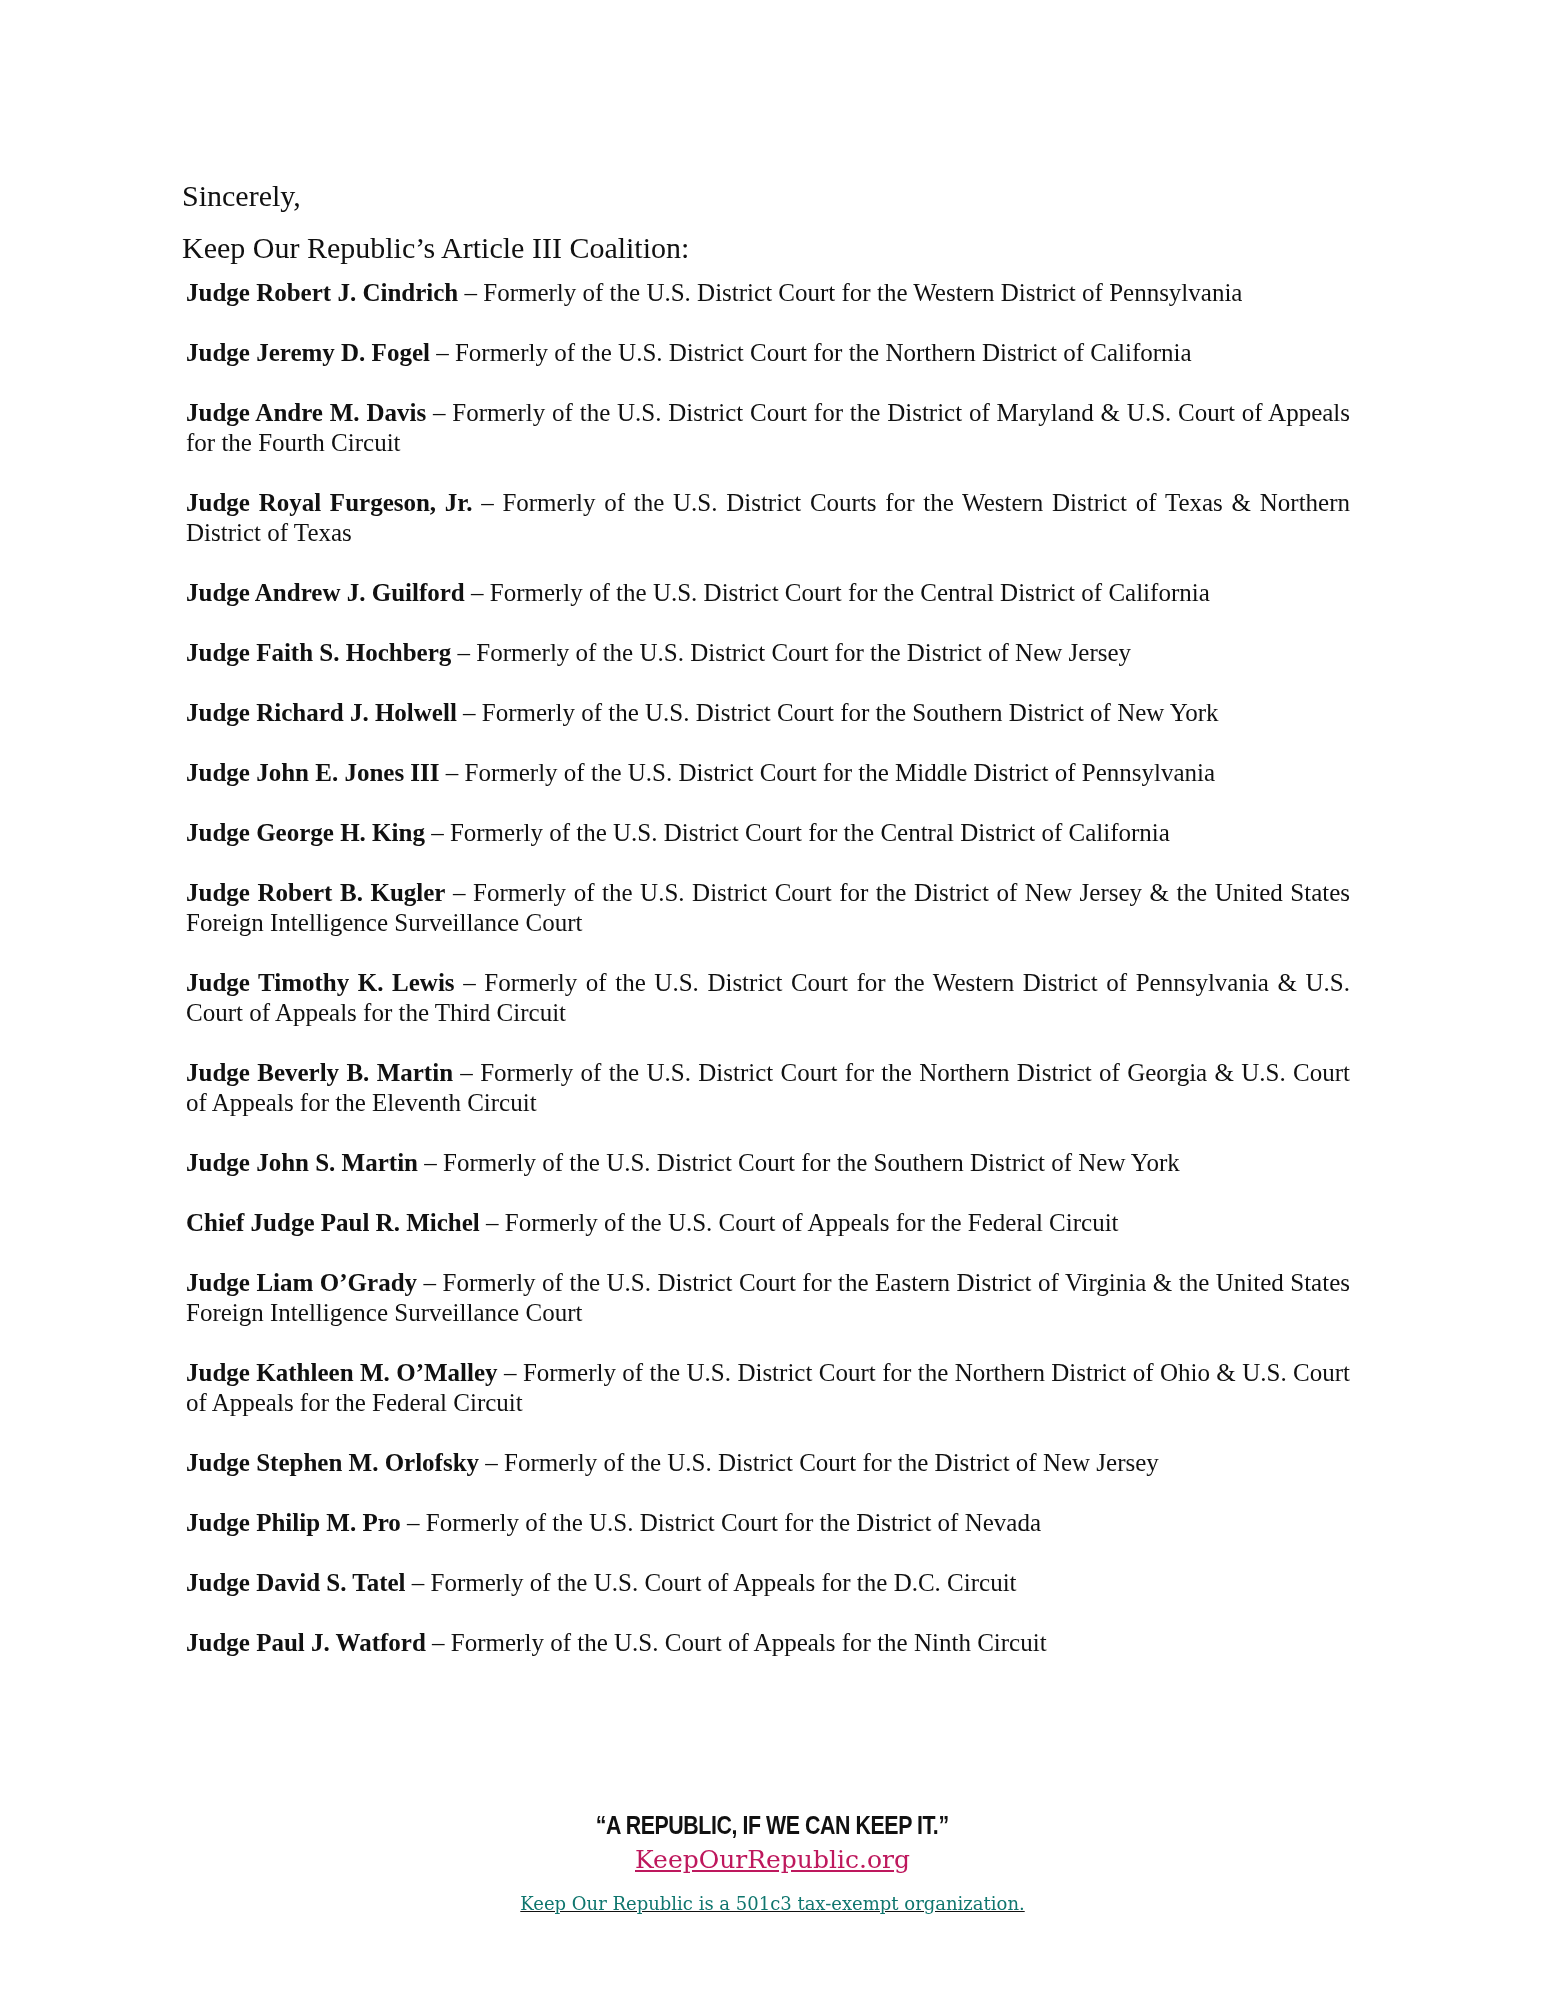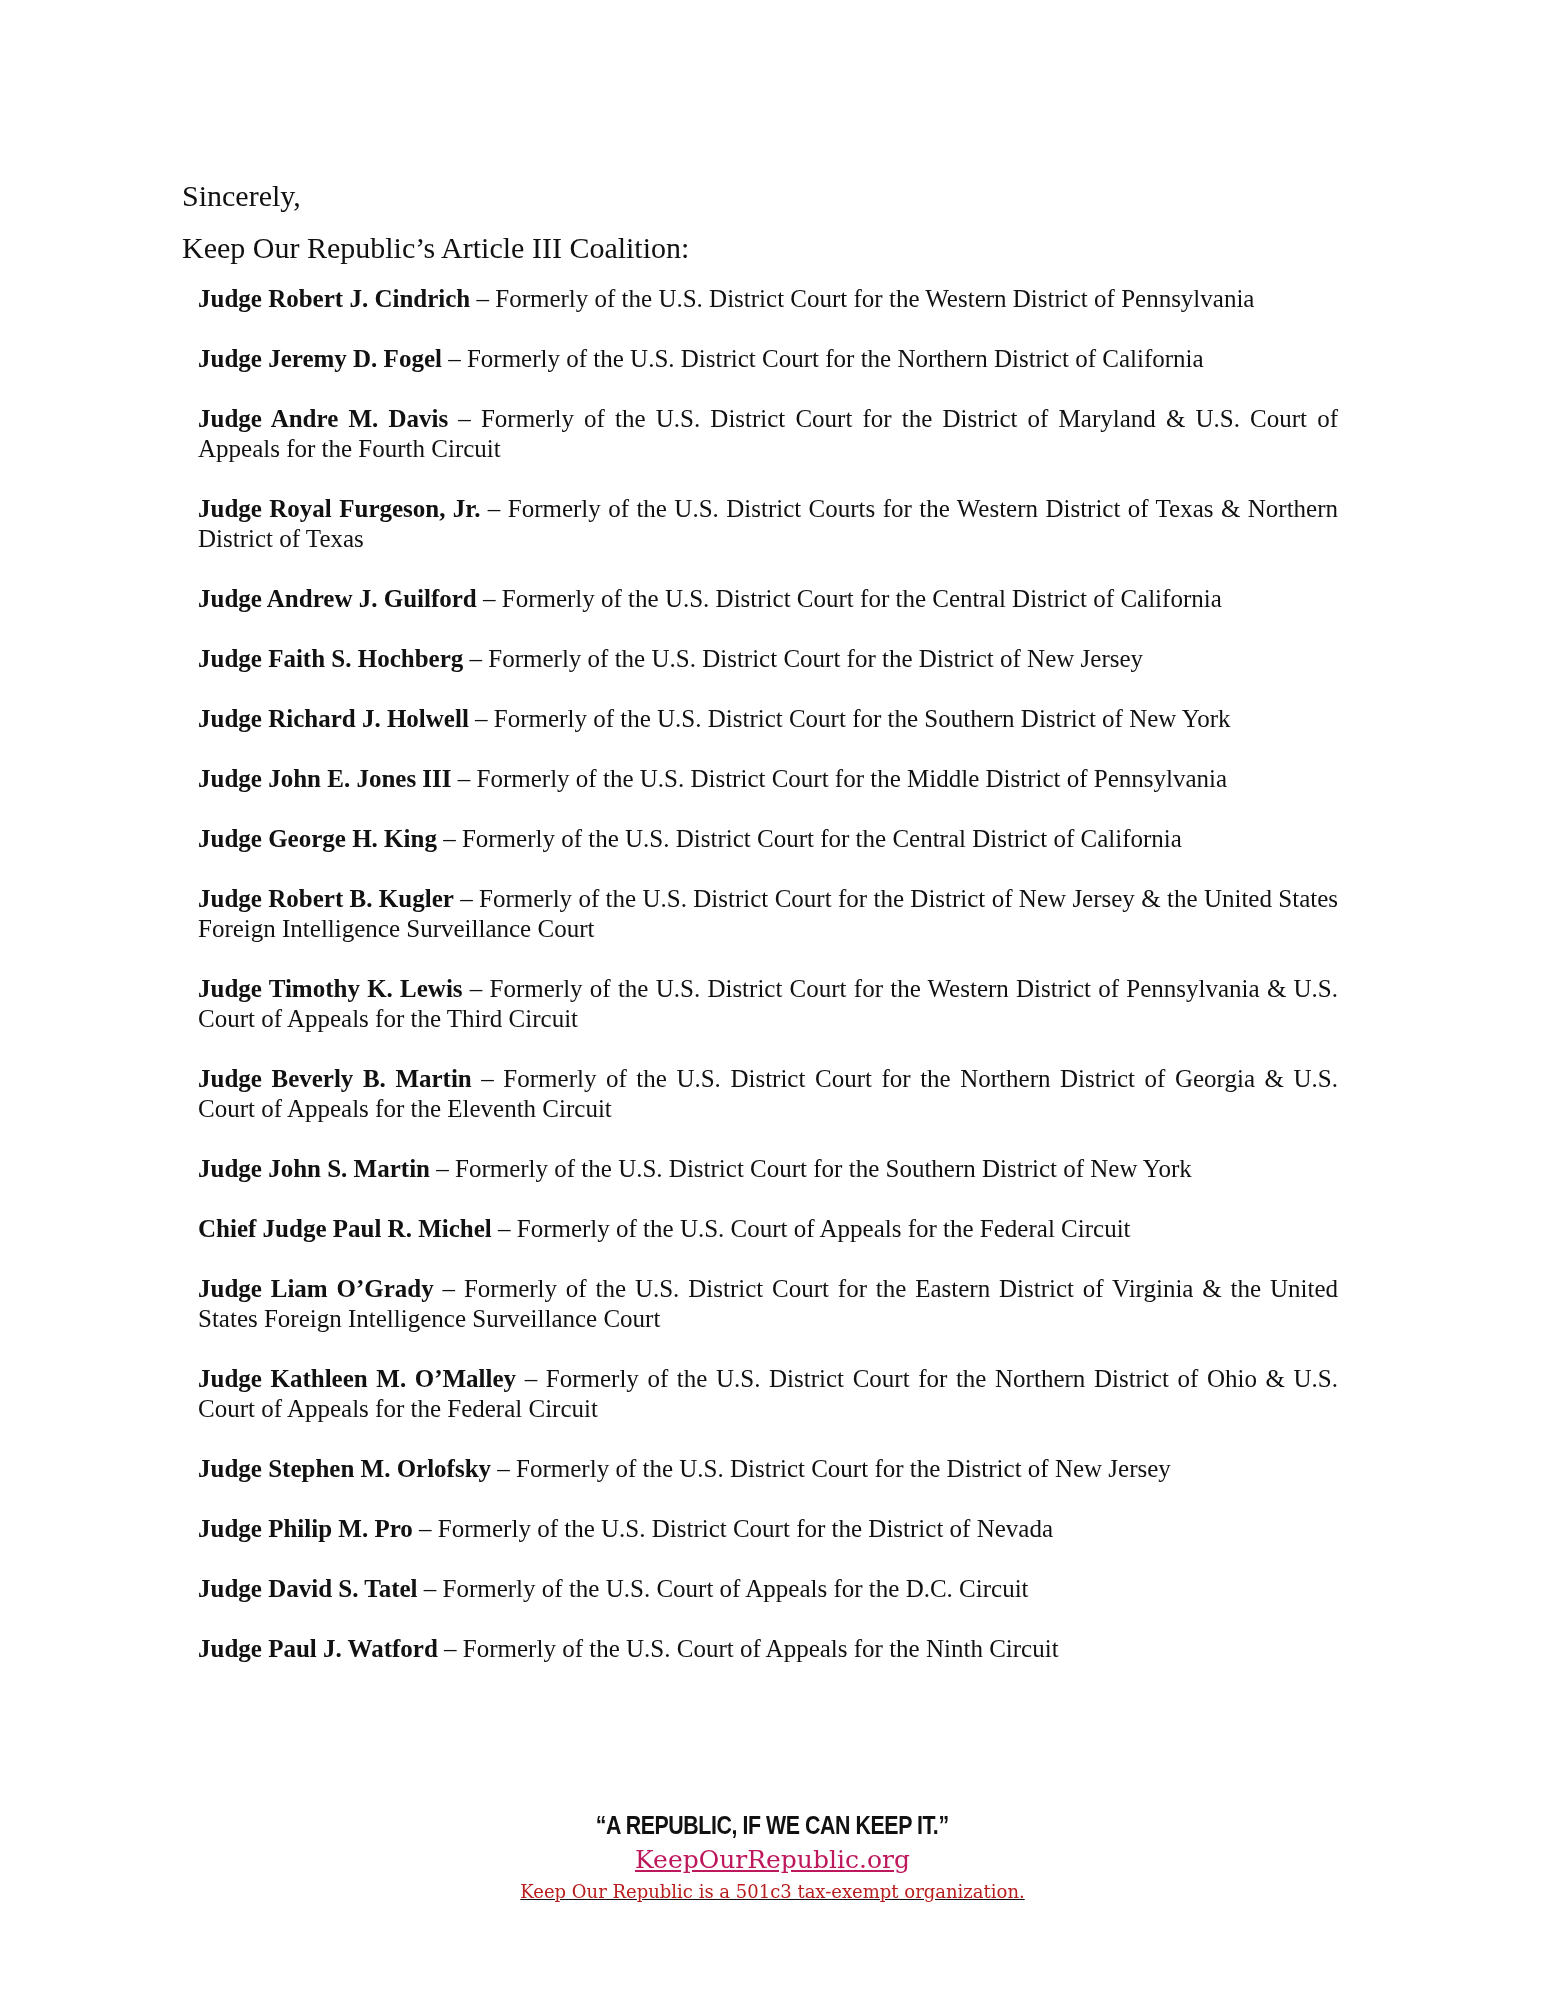--- a/index.html
+++ b/index.html
@@ -1,26 +1,26 @@
 <!DOCTYPE html>
 <html><head>
   <meta charset="utf-8">
   <style>
     html, body { margin: 0; padding: 0; background: #ffffff; }
     body { width: 1545px; height: 2000px; position: relative; overflow: hidden; color: #111; }
     .page { position: absolute; left: 182px; top: 176px; width: 1172px; font-family: "DejaVu Serif", "Liberation Serif", serif; }
     .signoff { font-family: "Liberation Serif", serif; font-size: 30px; line-height: 40px; margin: 0 0 12px 0; }
     .coalition { font-family: "Liberation Serif", serif; font-size: 30px; line-height: 40px; margin: 0 0 10px 0; }
-    .entries { list-style: none; margin: 16px; padding: 0; }
+    .entries { list-style: none; margin: 4px; padding: 0; }
     .entry { font-family: "Liberation Serif", serif; font-size: 25px; line-height: 30px; margin: 0 0 30px 0; text-align: justify; }
     .entry .name { font-weight: bold; }
     .footer { position: absolute; left: 0; width: 1545px; top: 1808px; text-align: center; text-decoration: underline; }
     .motto { font-family: "Liberation Sans", sans-serif; font-weight: bold; font-size: 26px; letter-spacing: -0.5px; transform: scaleX(0.82); display: inline-block; line-height: 34px; }
     .site-link { display: block; font-family: "DejaVu Serif", serif; font-size: 25px; line-height: 36px; color: #1155cc; text-decoration: underline; }
-    .taxnote { display: block; font-family: "DejaVu Serif", serif; font-size: 18px; line-height: 28px; color: #b91c1c; }
+    .taxnote { display: block; font-family: "DejaVu Serif", serif; font-size: 18px; line-height: 28px; margin-top: 12px; color: #0f766e; }
   </style>
 </head>
 <body>
 
 <div class="page">
   <p class="signoff">Sincerely,</p>
   <p class="coalition">Keep Our Republic’s Article III Coalition:</p>
   <ul class="entries">
     <li class="entry"><span class="name">Judge Robert J. Cindrich</span><span> – </span><span>Formerly of the U.S. District Court for the Western District of Pennsylvania</span></li>
     <li class="entry"><span class="name">Judge Jeremy D. Fogel</span><span> – </span><span>Formerly of the U.S. District Court for the Northern District of California</span></li>

